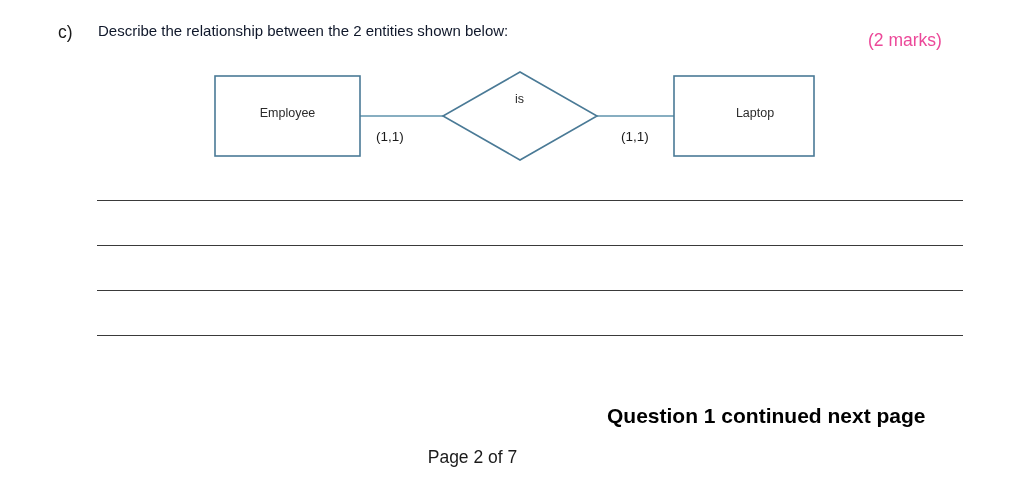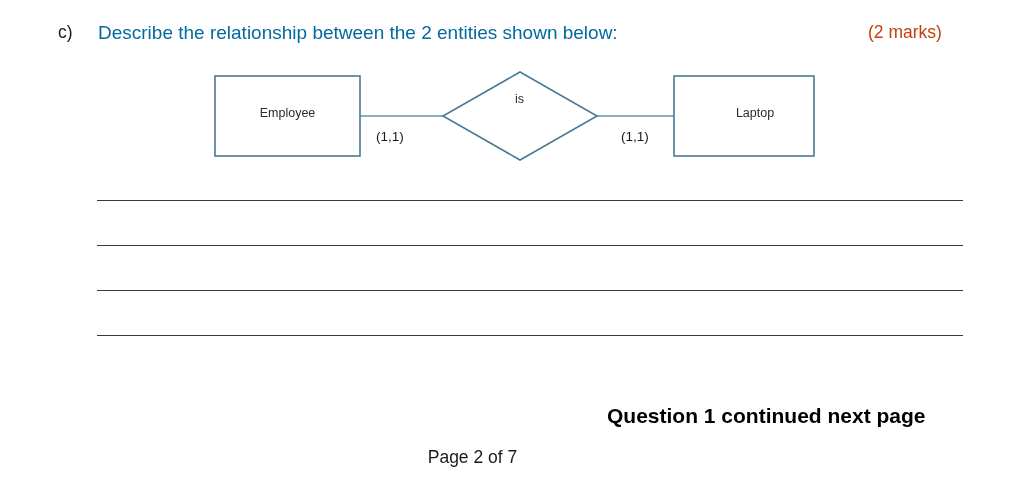--- a/index.html
+++ b/index.html
@@ -28,30 +28,30 @@
     position: absolute;
     left: 58px;
     top: 0;
     font-size: 17.5px;
     color: #1a1a1a;
   }
   .q-text {
     position: absolute;
     left: 98px;
     top: 0;
-    font-size: 19px;
-    color: #0369a1;
+    font-size: 15px;
+    color: #0f172a;
     white-space: nowrap;
   }
   .q-marks {
     position: absolute;
     left: 868px;
-    top: 0;
+    top: 8px;
     font-size: 17.5px;
-    color: #c2410c;
+    color: #ec4899;
     white-space: nowrap;
     text-align: center;
   }
 
   
   .er-diagram {
     position: absolute;
     left: 200px;
     top: 66px;
     width: 640px;

